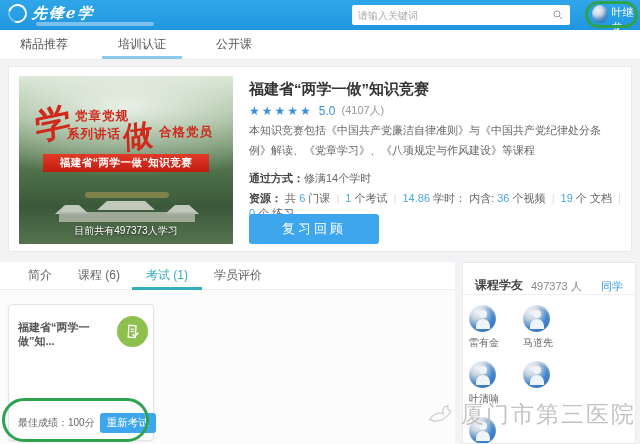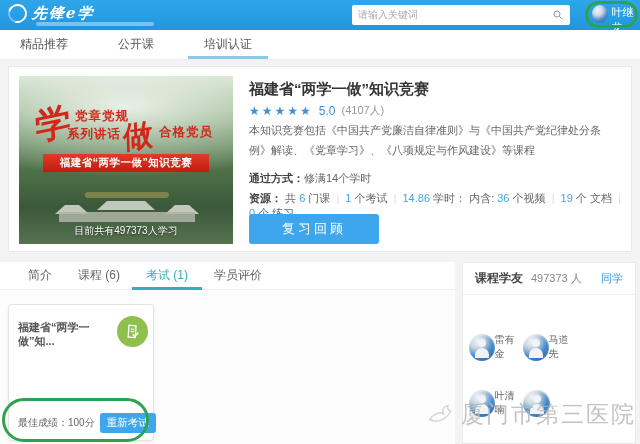--- a/index.html
+++ b/index.html
@@ -15,21 +15,21 @@
   .logo { position:absolute; left:8px; top:4px; display:flex; align-items:center; gap:5px; }
   .logo-ring { width:19px; height:19px; border:2px solid #fff; border-radius:50%;
     border-left-color:rgba(255,255,255,.35); transform:rotate(-30deg); }
   .logo-text { color:#fff; font-size:15px; font-weight:bold; font-style:italic;
     font-family:"DejaVu Serif", serif; letter-spacing:2px; transform:skewX(-6deg); }
   .logo-tagline { position:absolute; left:36px; top:22px; width:118px; height:4px;
     background:rgba(255,255,255,.4); border-radius:2px; }
   .search { position:absolute; left:352px; top:5px; width:218px; height:20px;
     background:#fff; border-radius:2px; display:flex; align-items:center; padding:0 6px; }
   .search input { flex:1; border:none; outline:none; font-size:10px; color:#555;
-    font-family:Liberation Mono, monospace; }
+    font-family:Liberation Sans, sans-serif; }
   .search input::placeholder { color:#aaa; }
   .search svg { width:12px; height:12px; }
   .user-chip { position:absolute; left:592px; top:5px; display:flex; 
     gap:4px; color:#fff; font-size:11px; }
   .user-avatar { width:18px; height:18px; border-radius:50%;
     background:radial-gradient(circle at 35% 30%, #eef4fa 0%, #cfd9e4 30%, #4b8cc9 60%, #1f5fa8 100%); }
   .annot { border:3px solid #2fa24f; border-radius:14px; position:absolute; z-index:20; pointer-events:none; }
   .annot-user { left:585px; top:1px; width:53px; height:27px; }
   .annot-score { left:2px; top:398px; width:147px; height:44px; border-radius:22px; }
   
@@ -105,27 +105,27 @@
   .exam-icon svg { width:19px; height:19px; transform:rotate(4deg); }
   .exam-rows { position:absolute; left:9px; top:40px; line-height:16.5px; letter-spacing:-.2px; white-space:nowrap; }
   .exam-rows .indent { padding-left:13px; }
   .exam-best { position:absolute; left:9px; bottom:7px; display:flex; align-items:center; white-space:nowrap; }
   .retake-btn { margin-left:5px; background:#3ea6ec; border:none; border-radius:3px;
     color:#fff; font-size:10.5px; padding:3px 7px; cursor:pointer;
     font-family:"Liberation Sans", sans-serif; }
   
   .sidebar { position:absolute; left:462px; top:262px; width:174px; height:182px;
     background:#fff; border:1px solid #e9e9e9; overflow:hidden; }
-  .sb-head { display:flex; align-items:center; height:32px; padding:0 12px;
+  .sb-head { display:flex; align-items:flex-end; height:32px; padding:0 12px;
     border-bottom:1px solid #f0f0f0; }
   .sb-title { font-size:12px; font-weight:bold; color:#444; }
   .sb-count { font-size:11px; color:#888; margin-left:8px; }
   .sb-link { font-size:11px; color:#3d9ae0; margin-left:auto; cursor:pointer; }
   .friends { display:flex; flex-wrap:wrap; padding:10px 6px 0; }
-  .friend { width:54px; height:56px; display:flex; flex-direction:row; align-items:flex-end; cursor:pointer; }
+  .friend { width:54px; height:56px; display:flex; flex-direction:column; align-items:flex-start; cursor:pointer; }
   .p-avatar { width:27px; height:27px; border-radius:50%; position:relative; overflow:hidden;
     background:radial-gradient(circle at 32% 26%, #eef3f8 0%, #ccd6e0 26%, #4589cb 58%, #1d5ca6 100%);
     box-shadow:inset 0 1px 2px rgba(255,255,255,.7); }
   .p-avatar::before { content:""; position:absolute; top:5px; left:50%; transform:translateX(-50%);
     width:8px; height:8px; border-radius:50%; background:#eff4f8; }
   .p-avatar::after { content:""; position:absolute; top:14px; left:50%; transform:translateX(-50%);
     width:14px; height:10px; border-radius:7px 7px 0 0; background:#eff4f8; }
   .friend-name { font-size:10px; color:#666; margin-top:4px; }
   
   .watermark { position:absolute; left:424px; top:399px; display:flex; align-items:center;
@@ -151,22 +151,22 @@
   </div>
   <div class="user-chip">
     <span class="user-avatar"></span>
     <span>叶继龙</span>
   </div>
 </div>
 <div class="annot annot-user"></div>
 
 <div class="nav">
   <div class="nav-tab">精品推荐</div>
+  <div class="nav-tab active">培训认证</div>
   <div class="nav-tab">公开课</div>
-  <div class="nav-tab active">培训认证</div>
 </div>
 
 <div class="main-card">
   <div class="banner">
     <span class="cal cal-xue">学</span>
     <span class="slog slog1">党章党规</span>
     <span class="slog slog2">系列讲话</span>
     <span class="cal cal-zuo">做</span>
     <span class="slog slog3">合格党员</span>
     <div class="ribbon">福建省“两学一做”知识竞赛</div>

